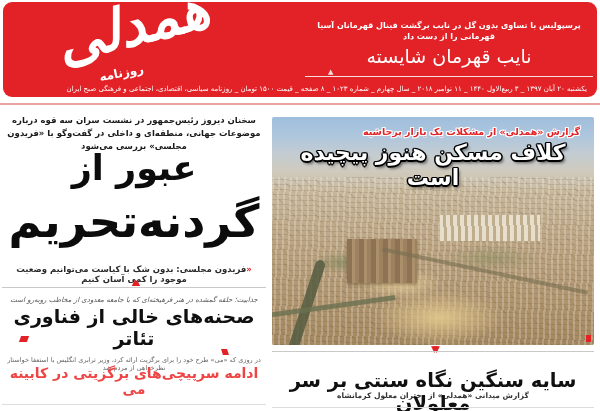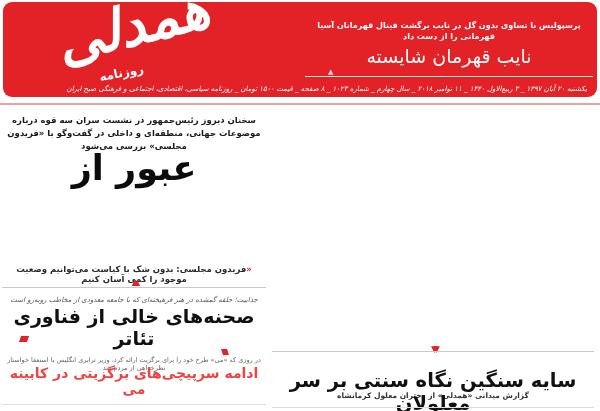--- a/index.html
+++ b/index.html
@@ -9,21 +9,21 @@
     --red:#e32227;
   }
   
   .header{position:absolute;top:2px;left:3px;width:594px;height:95px;background:var(--red);border-radius:9px;}
   .logo-title{position:absolute;top:-4px;left:52px;color:#fff;font-size:56px;font-weight:bold;font-style:italic;transform:rotate(-14deg);white-space:nowrap;line-height:1;}
   .logo-subtitle{position:absolute;top:64px;left:96px;color:#fff;font-size:12px;font-weight:bold;transform:rotate(-11deg);}
   .sports-kicker{position:absolute;top:18px;left:305px;width:282px;text-align:center;color:#fff;font-size:8px;font-weight:bold;line-height:11px;}
   .sports-headline{position:absolute;top:43px;left:305px;width:282px;text-align:center;color:#fff;font-size:19px;font-weight:normal;}
   .header-rule{position:absolute;top:74px;left:302px;width:288px;border-top:1px solid rgba(255,255,255,.85);}
   .header-rule-tri{position:absolute;top:67px;left:325px;color:#f3dede;font-size:7px;line-height:7px;}
-  .dateline{position:absolute;bottom:4px;right:10px;color:#fff;font-size:7px;white-space:nowrap;direction:rtl;font-style:italic;}
+  .dateline{position:absolute;bottom:4px;right:10px;color:#fff;font-size:7px;white-space:nowrap;direction:rtl;}
   .header-underline{position:absolute;top:103px;left:0;width:600px;height:2px;background:#eaa3a3;}
   
   .col-left{position:absolute;top:108px;left:0;width:268px;height:303px;}
   .lead-kicker{position:absolute;top:6px;left:6px;width:256px;text-align:center;color:#1a1a1a;font-size:8.5px;font-weight:bold;line-height:13px;}
   .lead-h-1{position:absolute;top:34px;left:0;width:268px;text-align:center;color:#0c0c0c;font-size:35px;font-weight:bold;line-height:52px;}
   .lead-h-2{position:absolute;top:88px;left:0;width:268px;text-align:center;color:#0c0c0c;font-size:45px;font-weight:bold;line-height:52px;}
   .lead-quote{position:absolute;top:156px;left:4px;width:260px;text-align:center;color:#2a2a2a;font-size:8.5px;font-weight:bold;}
   .lead-quote .qm{color:var(--red);}
   .divider1{position:absolute;top:179px;left:2px;width:264px;border-top:1px solid #c9c9c9;}
   .div-ico-up{position:absolute;top:171px;left:0;width:268px;text-align:center;color:var(--red);font-size:8px;letter-spacing:-4px;line-height:8px;}
@@ -81,32 +81,43 @@
     <div class="sports-headline">نایب قهرمان شایسته</div>
     <div class="header-rule"></div>
     <div class="header-rule-tri">▲</div>
     <div class="dateline">یکشنبه ۲۰ آبان ۱۳۹۷ _ ۳ ربیع‌الاول ۱۴۴۰ _ ۱۱ نوامبر ۲۰۱۸ _ سال چهارم _ شماره ۱۰۲۳ _ ۸ صفحه _ قیمت ۱۵۰۰ تومان _ روزنامه سیاسی، اقتصادی، اجتماعی و فرهنگی صبح ایران</div>
   </div>
   <div class="header-underline"></div>
 
   <div class="col-left">
     <div class="lead-kicker">سخنان دیروز رئیس‌جمهور در نشست سران سه قوه درباره موضوعات جهانی، منطقه‌ای و داخلی در گفت‌وگو با «فریدون مجلسی» بررسی می‌شود</div>
     <div class="lead-h-1">عبور از</div>
+    <div class="lead-h-2">گردنه‌تحریم</div>
     <div class="lead-quote"><span class="qm">«</span><span>فریدون مجلسی: بدون شک با کیاست می‌توانیم وضعیت موجود را کمی آسان کنیم</span></div>
     <div class="div-ico-up">▲▲</div>
     <div class="divider1"></div>
     <div class="theater-kicker">جذابیت؛ حلقه گمشده در هنر فرهیخته‌ای که با جامعه معدودی از مخاطب روبه‌رو است</div>
     <div class="theater-headline">صحنه‌های خالی از فناوری تئاتر</div>
     <div class="marker-a"></div>
     <div class="marker-b"></div>
     <div class="brexit-kicker">در روزی که «می» طرح خود را برای برگزیت ارائه کرد، وزیر ترابری انگلیس با استعفا خواستار نظرخواهی از مردم شد</div>
     <div class="brexit-headline">ادامه سرپیچی‌های برگزیتی در کابینه می</div>
     <div class="bottom-rule-left"></div>
   </div>
 
+  <div class="photo">
+    <div class="towers-dark"></div>
+    <div class="towers-light"></div>
+    <div class="road-a"></div>
+    <div class="road-b"></div>
+    <div class="road-c"></div>
+    <div class="credit-mark"></div>
+    <div class="photo-kicker">گزارش «همدلی» از مشکلات یک بازار پرحاشیه</div>
+    <div class="photo-headline">کلاف مسکن هنوز پیچیده است</div>
+  </div>
 
   <div class="col-right-bottom">
     <div class="div-ico-down">▼▼</div>
     <div class="divider2"></div>
     <div class="disabled-kicker">گزارش میدانی «همدلی» از دختران معلول کرمانشاه</div>
     <div class="disabled-headline">سایه سنگین نگاه سنتی بر سر معلولان</div>
     <div class="bottom-rule-right"></div>
   </div>
 
 </div>

